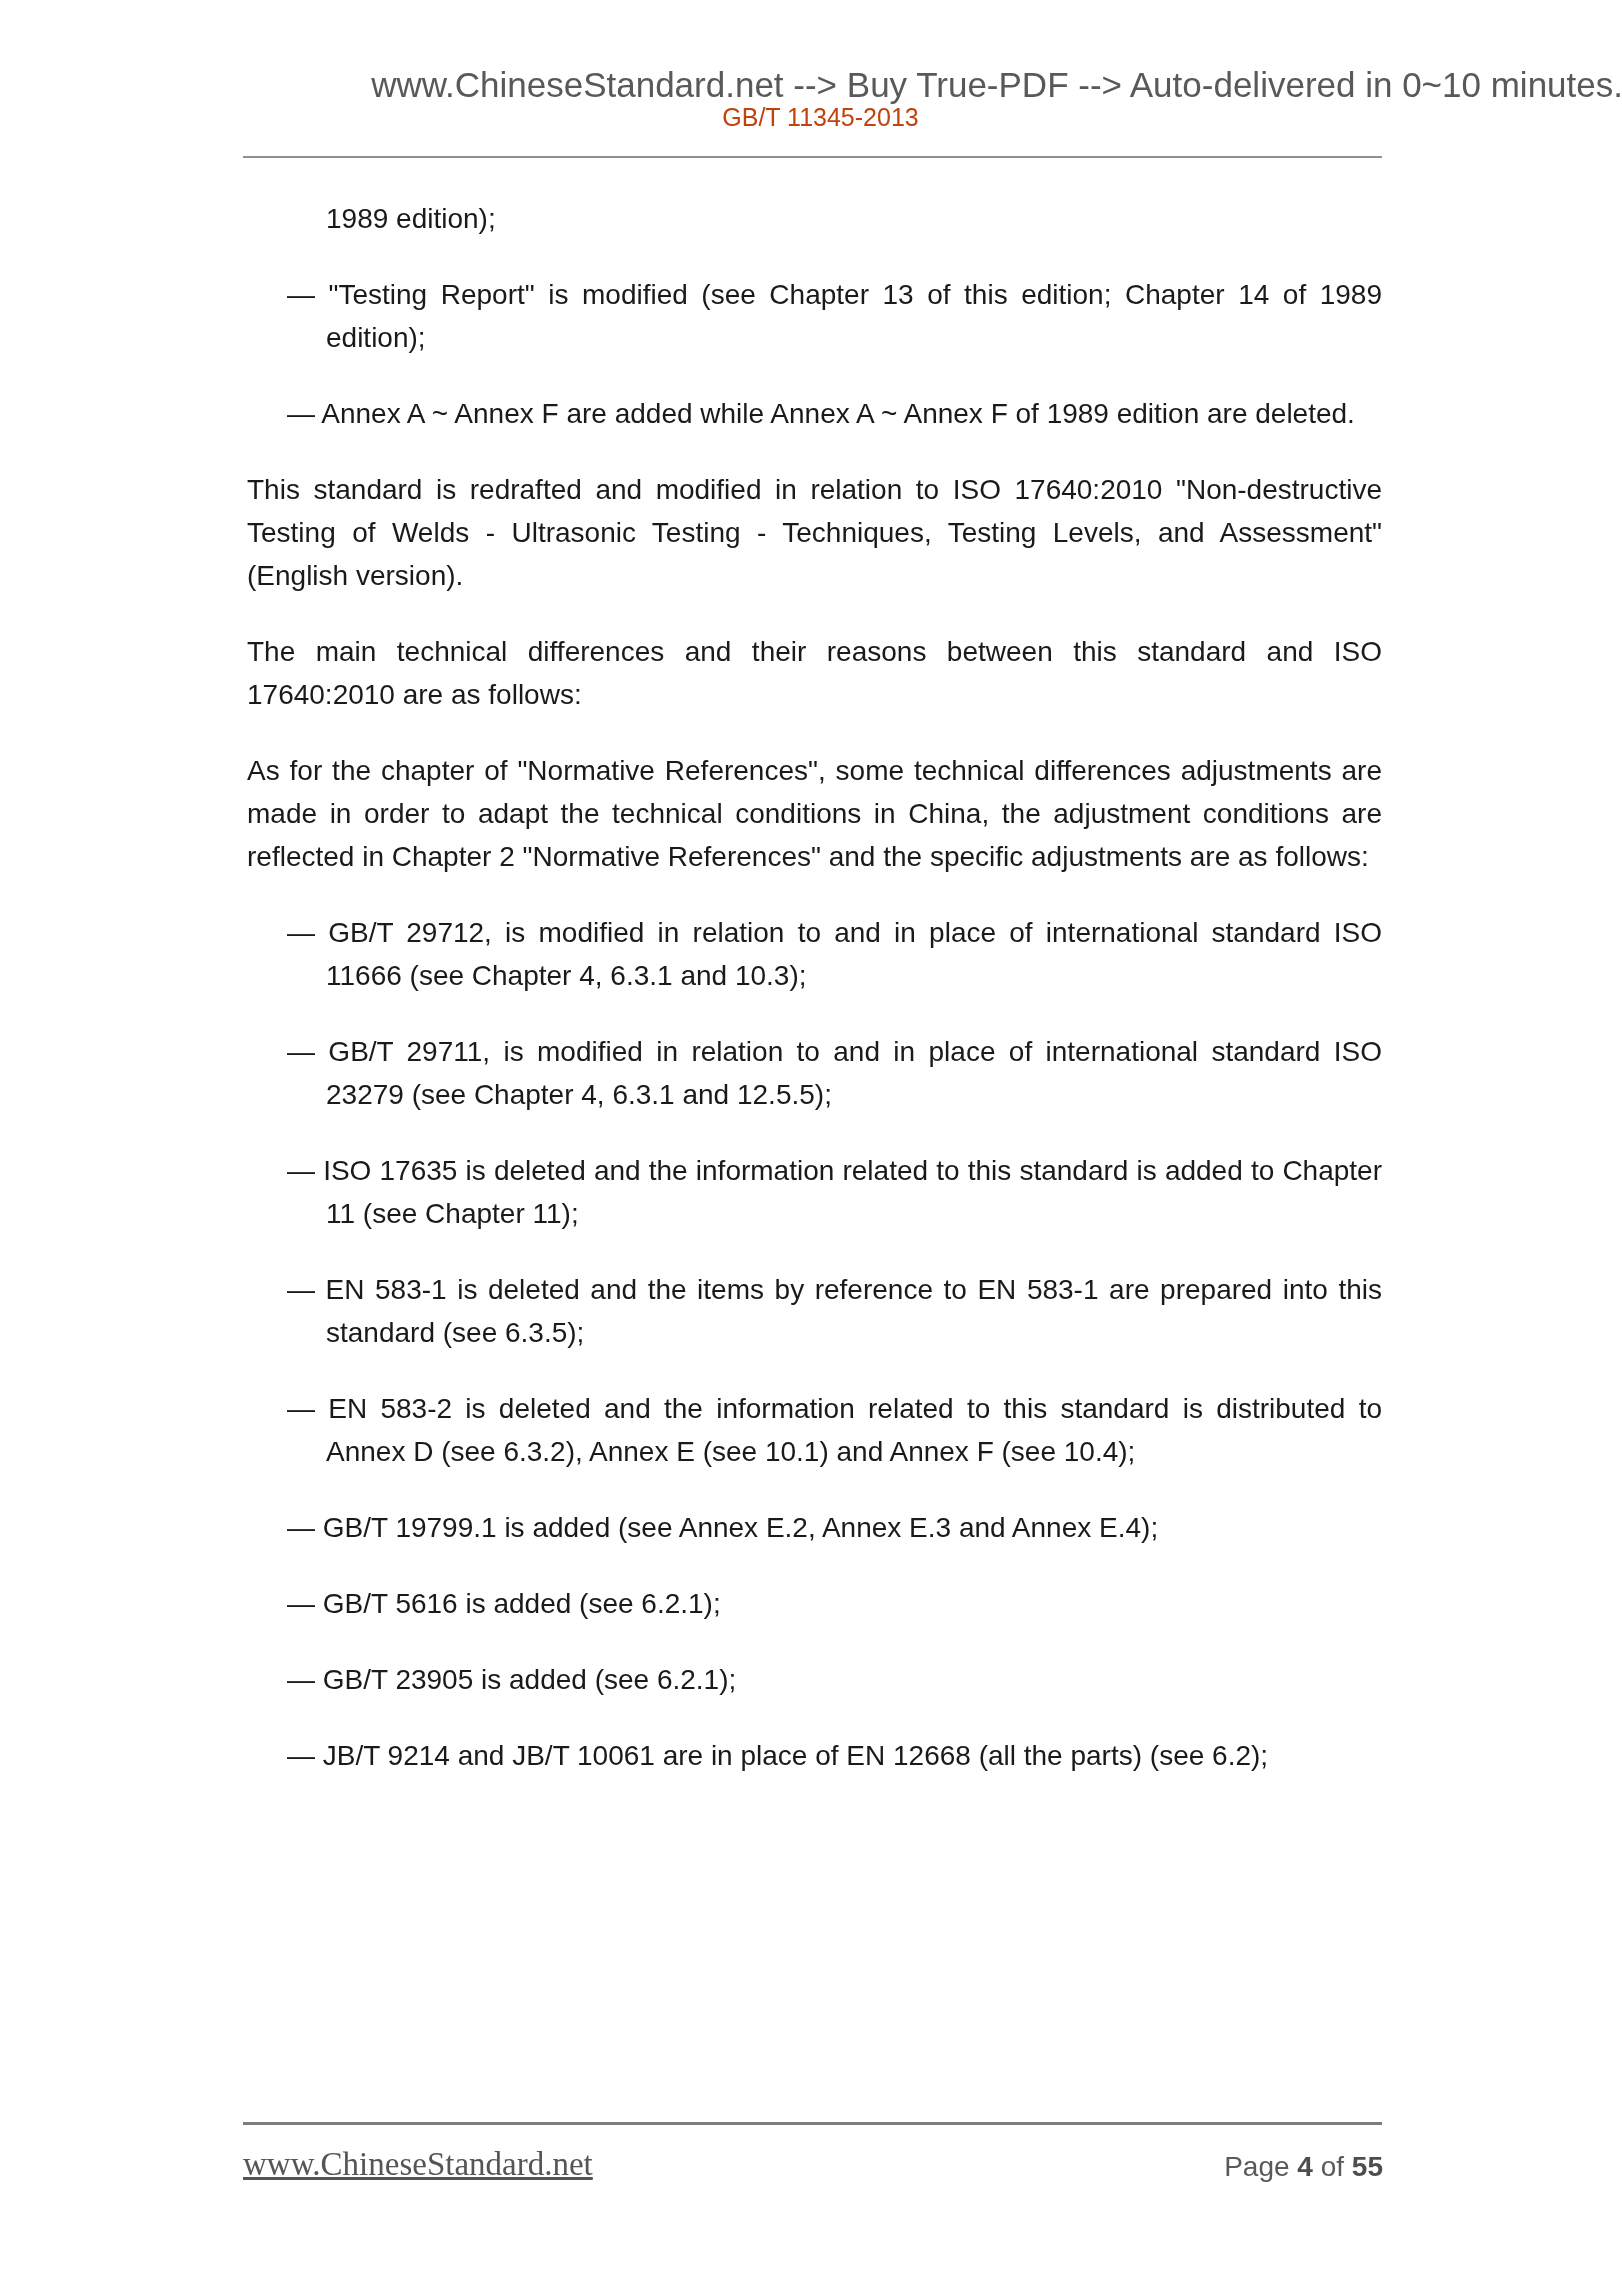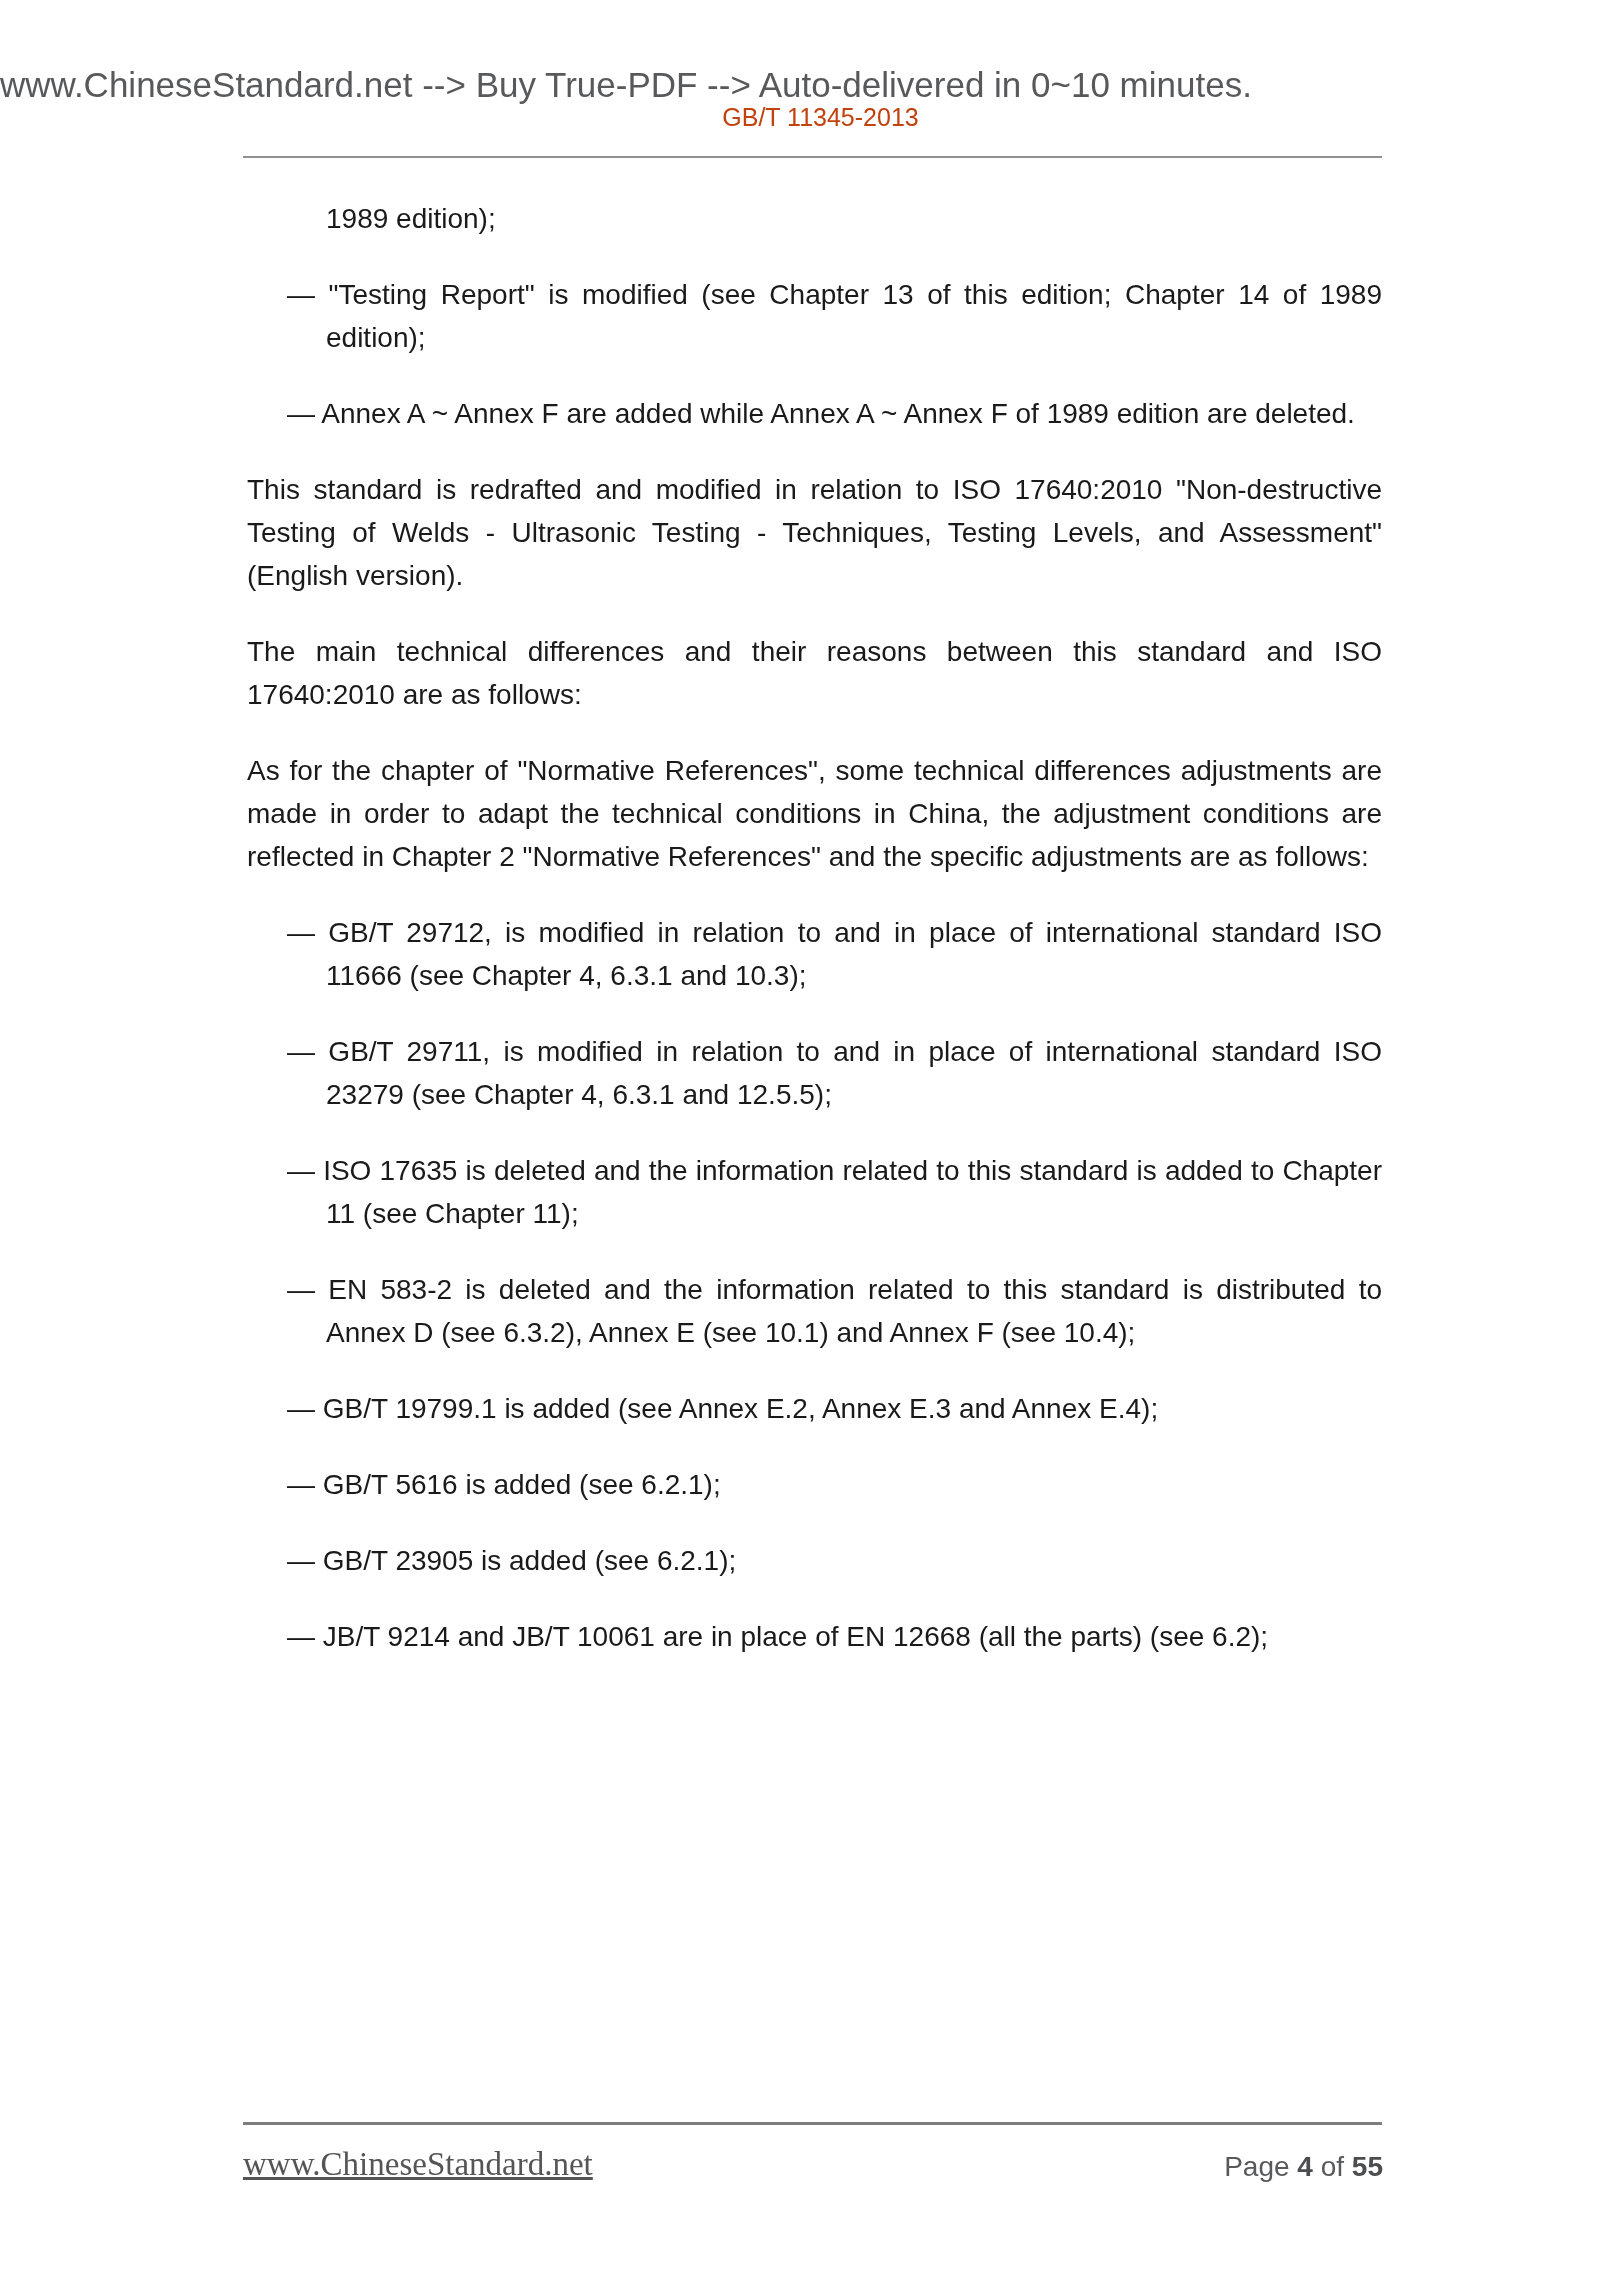--- a/index.html
+++ b/index.html
@@ -7,21 +7,21 @@
     position: relative;
     width: 1623px;
     height: 2295px;
     background: #ffffff;
     font-family: "Liberation Sans", sans-serif;
     overflow: hidden;
   }
   .header-banner {
     position: absolute;
     top: 66px; left: 0; width: 100%;
-    text-align: left;
+    text-align: right;
     font-size: 35px;
     line-height: 38px;
     color: #58595b;
     white-space: nowrap;
   }
   .doc-number {
     position: absolute;
     top: 103px; left: 9px; width: 100%;
     text-align: center;
     font-size: 25px;
@@ -86,20 +86,21 @@
   <div class="content">
     <p class="continuation">1989 edition);</p>
     <p class="bullet">— "Testing Report" is modified (see Chapter 13 of this edition; Chapter 14 of 1989 edition);</p>
     <p class="bullet">— Annex A ~ Annex F are added while Annex A ~ Annex F of 1989 edition are deleted.</p>
     <p class="para">This standard is redrafted and modified in relation to ISO 17640:2010 "Non-destructive Testing of Welds - Ultrasonic Testing - Techniques, Testing Levels, and Assessment" (English version).</p>
     <p class="para">The main technical differences and their reasons between this standard and ISO 17640:2010 are as follows:</p>
     <p class="para">As for the chapter of "Normative References", some technical differences adjustments are made in order to adapt the technical conditions in China, the adjustment conditions are reflected in Chapter 2 "Normative References" and the specific adjustments are as follows:</p>
     <p class="bullet">— GB/T 29712, is modified in relation to and in place of international standard ISO 11666 (see Chapter 4, 6.3.1 and 10.3);</p>
     <p class="bullet">— GB/T 29711, is modified in relation to and in place of international standard ISO 23279 (see Chapter 4, 6.3.1 and 12.5.5);</p>
     <p class="bullet">— ISO 17635 is deleted and the information related to this standard is added to Chapter 11 (see Chapter 11);</p>
+    <p class="bullet">— EN 583-1 is deleted and the items by reference to EN 583-1 are prepared into this standard (see 6.3.5);</p>
     <p class="bullet">— EN 583-2 is deleted and the information related to this standard is distributed to Annex D (see 6.3.2), Annex E (see 10.1) and Annex F (see 10.4);</p>
     <p class="bullet">— GB/T 19799.1 is added (see Annex E.2, Annex E.3 and Annex E.4);</p>
     <p class="bullet">— GB/T 5616 is added (see 6.2.1);</p>
     <p class="bullet">— GB/T 23905 is added (see 6.2.1);</p>
     <p class="bullet">— JB/T 9214 and JB/T 10061 are in place of EN 12668 (all the parts) (see 6.2);</p>
   </div>
 
   <div class="rule-bottom"></div>
 
   <a class="footer-link">www.ChineseStandard.net</a>

